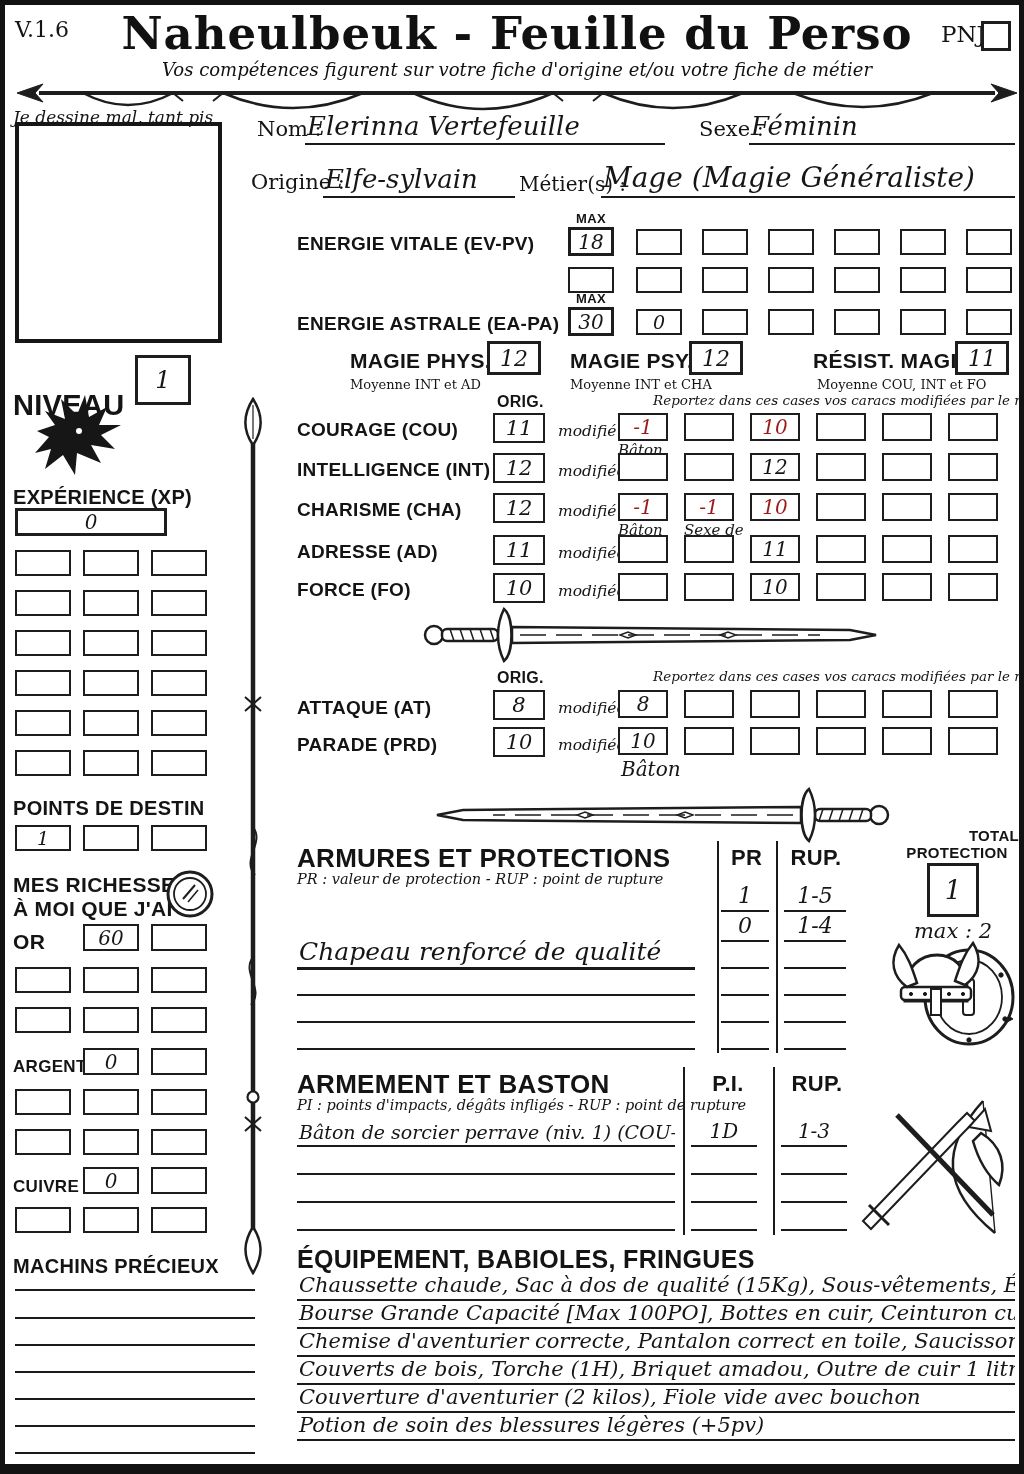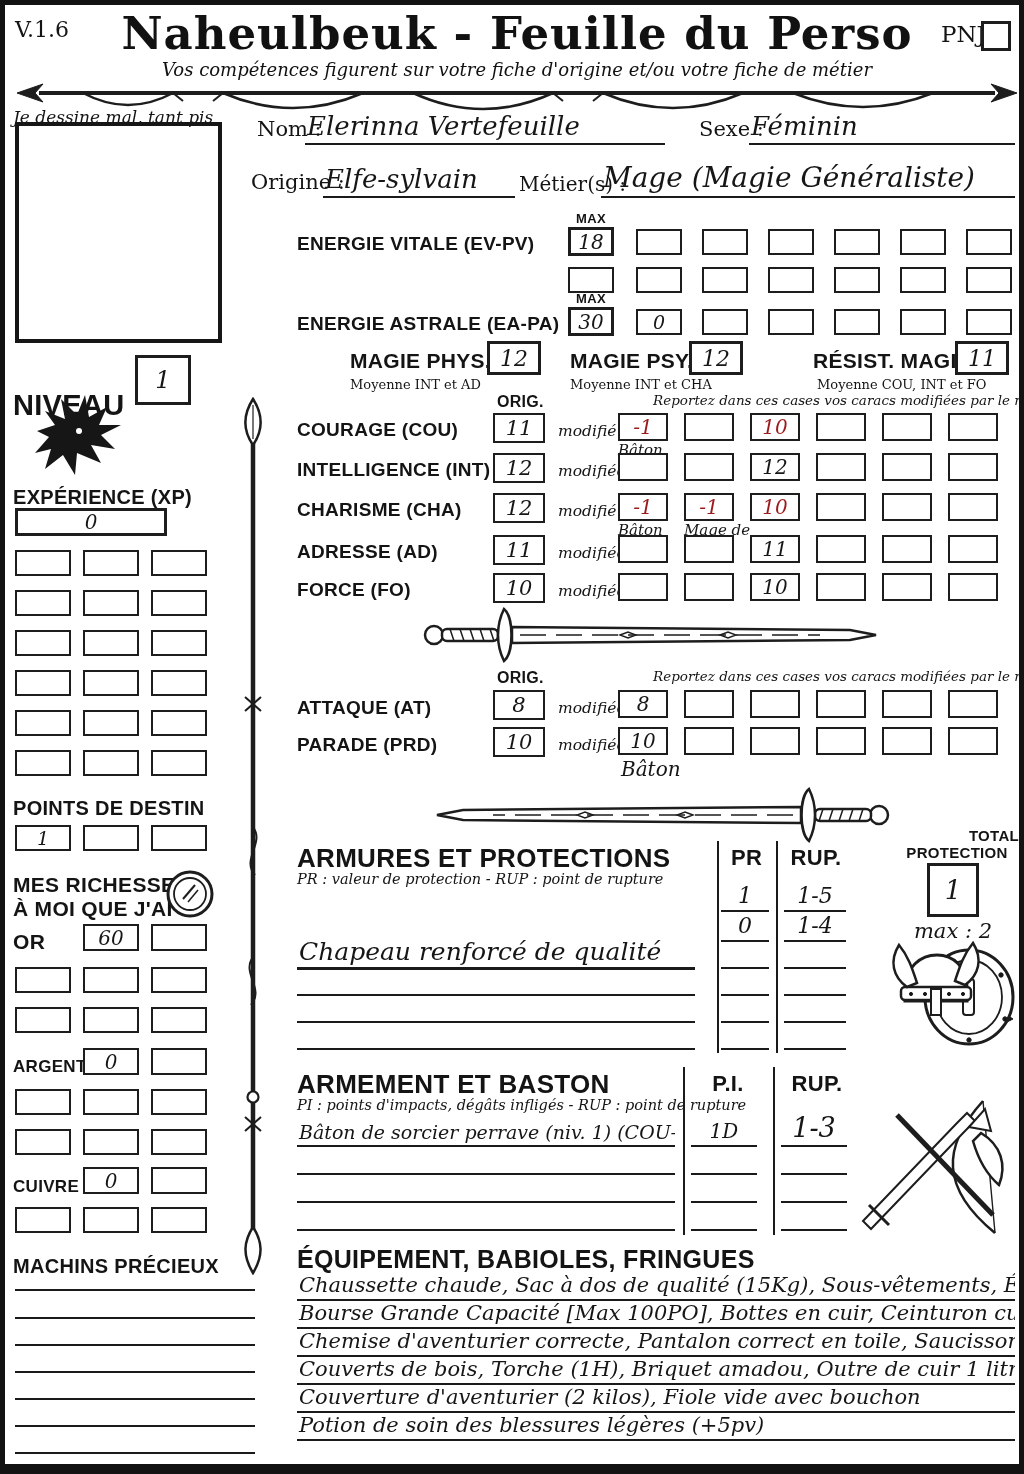--- a/index.html
+++ b/index.html
@@ -219,21 +219,21 @@
   <div class="bx" style="left:811px;top:448px;width:50px;height:28px;"></div>
   <div class="bx" style="left:877px;top:448px;width:50px;height:28px;"></div>
   <div class="bx" style="left:943px;top:448px;width:50px;height:28px;"></div>
 
   <div class="lbl" style="left:292px;top:494px;font-size:19px;">CHARISME (CHA)</div>
   <div class="bx" style="left:488px;top:488px;width:52px;height:30px;font-size:21px;">12</div>
   <div class="ser it" style="left:553px;top:497px;font-size:15.5px;">modifié...</div>
   <div class="bx" style="left: 613px; top: 488px; width: 50px; height: 28px; font-size: 20px; color: rgb(155, 27, 27);">-1</div>
   <div class="hw abs" style="left:613px;top:516px;font-size:15px;">Bâton</div>
   <div class="bx" style="left: 679px; top: 488px; width: 50px; height: 28px; font-size: 20px; color: rgb(155, 27, 27);">-1</div>
-  <div class="hw abs" style="left:679px;top:516px;font-size:15px;">Mage de</div>
+  <div class="hw abs" style="left:679px;top:516px;font-size:15px;">Sexe de</div>
   <div class="bx" style="left: 745px; top: 488px; width: 50px; height: 28px; font-size: 20px; color: rgb(155, 27, 27);">10</div>
   <div class="bx" style="left:811px;top:488px;width:50px;height:28px;"></div>
   <div class="bx" style="left:877px;top:488px;width:50px;height:28px;"></div>
   <div class="bx" style="left:943px;top:488px;width:50px;height:28px;"></div>
 
   <div class="lbl" style="left:292px;top:536px;font-size:19px;">ADRESSE (AD)</div>
   <div class="bx" style="left:488px;top:530px;width:52px;height:30px;font-size:21px;">11</div>
   <div class="ser it" style="left:553px;top:539px;font-size:15.5px;">modifiée...</div>
   <div class="bx" style="left:613px;top:530px;width:50px;height:28px;"></div>
   <div class="bx" style="left:679px;top:530px;width:50px;height:28px;"></div>
@@ -358,21 +358,21 @@
 
   <div class="lbl" style="left:292px;top:1064px;font-size:26px;">ARMEMENT ET BASTON</div>
   <div class="ser it" style="left:292px;top:1092px;font-size:14.5px;">PI : points d'impacts, dégâts infligés - RUP : point de rupture</div>
   <div class="vr" style="left:678px;top:1062px;height:168px;"></div>
   <div class="vr" style="left:768px;top:1062px;height:168px;"></div>
   <div class="lbl" style="left:680px;top:1066px;width:86px;text-align:center;font-size:22px;">P.I.</div>
   <div class="lbl" style="left:772px;top:1066px;width:80px;text-align:center;font-size:22px;">RUP.</div>
 
   <div class="wline hw" style="left:292px;top:1108px;width:378px;height:34px;font-size:19px;">Bâton de sorcier perrave (niv. 1) (COU-1/CHA-1)</div>
   <div class="wline hw ctr" style="left:686px;top:1108px;width:66px;height:34px;font-size:20px;">1D</div>
-  <div class="wline hw ctr" style="left:776px;top:1106px;width:66px;height:36px;font-size:27px;">1-3</div>
+  <div class="wline hw ctr" style="left:776px;top:1106px;width:66px;height:36px;font-size:20px;">1-3</div>
 
   <div class="wline" style="left:292px;top:1142px;width:378px;height:28px;"></div>
   <div class="wline" style="left:686px;top:1142px;width:66px;height:28px;"></div>
   <div class="wline" style="left:776px;top:1142px;width:66px;height:28px;"></div>
   <div class="wline" style="left:292px;top:1170px;width:378px;height:28px;"></div>
   <div class="wline" style="left:686px;top:1170px;width:66px;height:28px;"></div>
   <div class="wline" style="left:776px;top:1170px;width:66px;height:28px;"></div>
   <div class="wline" style="left:292px;top:1198px;width:378px;height:28px;"></div>
   <div class="wline" style="left:686px;top:1198px;width:66px;height:28px;"></div>
   <div class="wline" style="left:776px;top:1198px;width:66px;height:28px;"></div>

